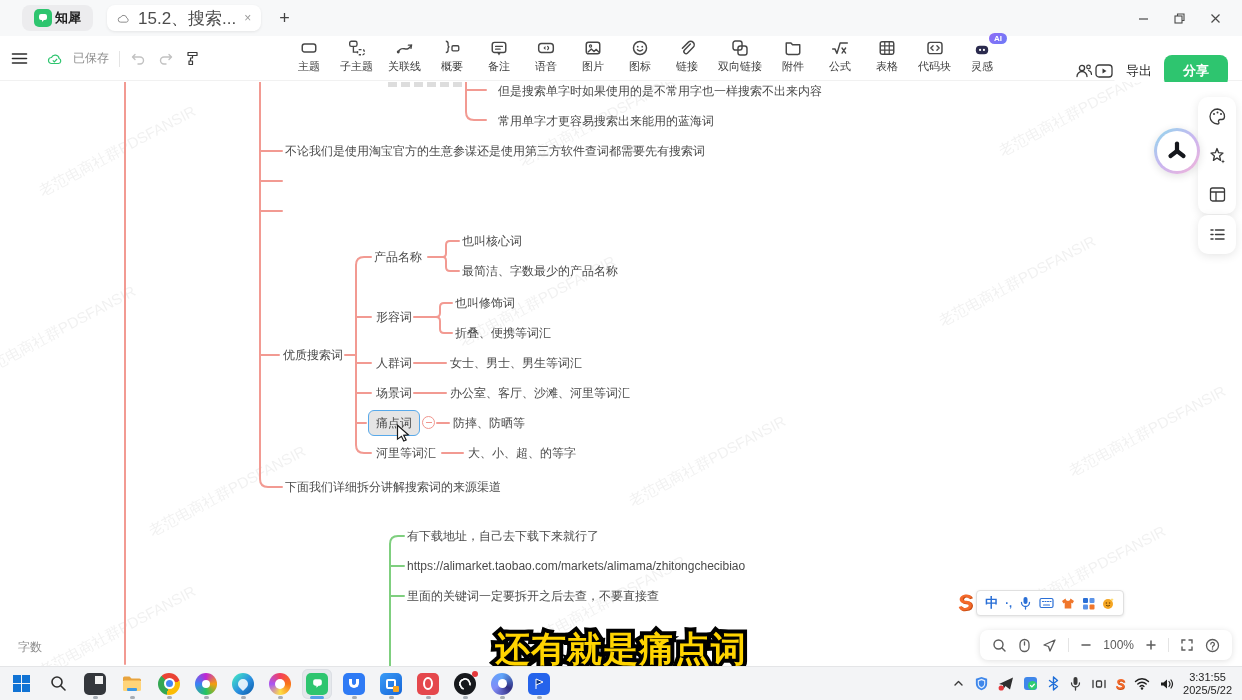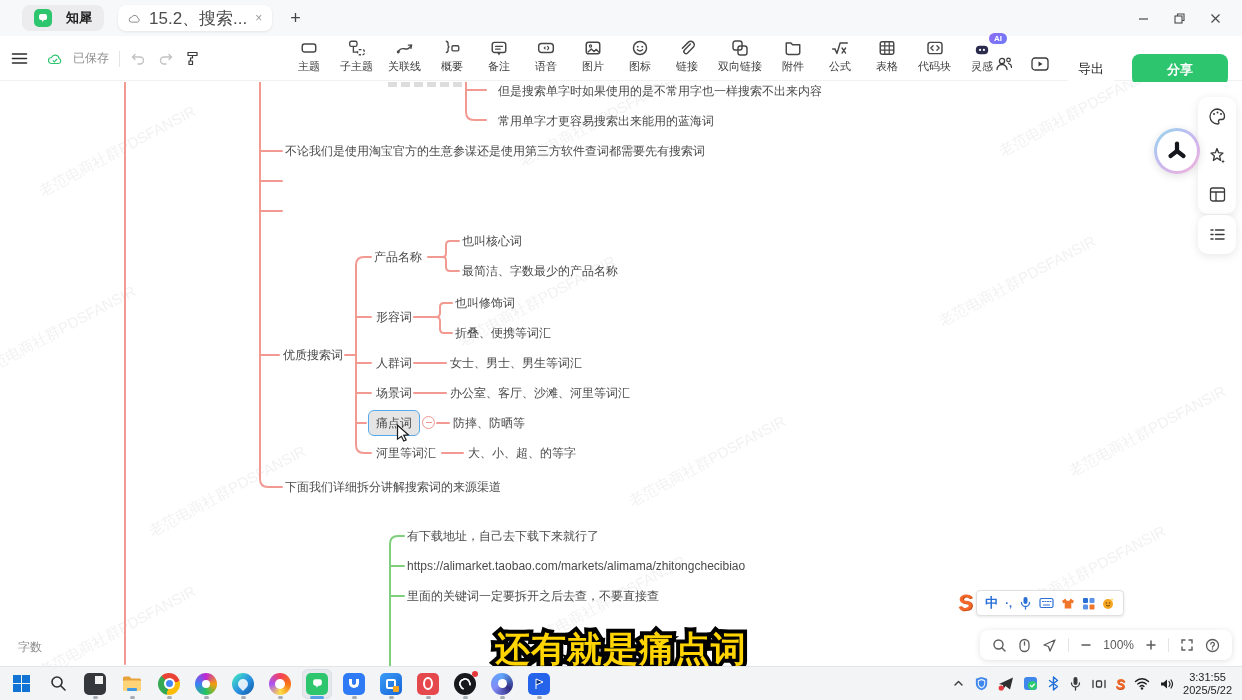--- a/index.html
+++ b/index.html
@@ -1,41 +1,41 @@
 <!DOCTYPE html>
 <html><head>
 <meta charset="utf-8">
 <style>
   *{box-sizing:border-box;margin:0;padding:0}
   html,body{width:1242px;height:700px;overflow:hidden}
   body{font-family:"Liberation Sans","DejaVu Sans",sans-serif;background:#fff;position:relative}
   svg{display:block}
   
   .titlebar{position:absolute;left:0;top:0;width:100%;height:36px;background:#f7f8f9;display:flex;align-items:center}
-  .logo-chip{display:flex;align-items:center;gap:14px;background:#ececee;border-radius:8px;height:26px;padding:0 12px;margin-left:22px}
+  .logo-chip{display:flex;align-items:center;gap:3px;background:#ececee;border-radius:8px;height:26px;padding:0 12px;margin-left:22px}
   .logo-sq{width:18px;height:18px;border-radius:5px;background:#2ec56f;display:flex;align-items:center;justify-content:center}
   .logo-chip b{font-size:13px;color:#1c1c1c}
   .doc-tab{display:flex;align-items:center;gap:8px;background:#fff;border-radius:8px;height:26px;padding:0 10px;margin-left:14px;box-shadow:0 1px 3px rgba(0,0,0,.08)}
   .doc-tab .t{font-size:17px;color:#4c4c4c}
   .doc-tab .x{font-size:12px;color:#9a9a9a;cursor:pointer}
   .newtab{font-size:18px;color:#444;margin-left:18px;cursor:pointer;font-weight:400}
   .winbtns{margin-left:auto;display:flex;align-items:center;gap:14px;padding-right:16px}
   .winbtns span{width:22px;height:22px;display:flex;align-items:center;justify-content:center;color:#4a4a4a}
   
   .toolbar{position:absolute;left:0;top:36px;width:100%;height:45px;background:#fff;border-bottom:1px solid #f1f1f1}
   .tb-left{position:absolute;left:10px;top:0;height:45px;display:flex;align-items:center;gap:10px}
   .saved{font-size:12px;color:#8e8e8e}
   .vdiv{width:1px;height:16px;background:#e4e4e4}
   .tools{position:absolute;left:293px;top:3px;display:flex;gap:15px}
   .tool{display:flex;flex-direction:column;align-items:center;gap:2px;min-width:32px;cursor:pointer;position:relative}
   .tool .lab{font-size:11px;color:#3c3c3c;white-space:nowrap}
   .ai-badge{position:absolute;top:-6px;right:-9px;background:linear-gradient(135deg,#8f6bf6,#6d7bf7);color:#fff;font-size:8px;font-weight:700;border-radius:7px;padding:1px 5px}
-  .tb-right{position:absolute;right:14px;top:18px;height:45px;display:flex;align-items:flex-start;gap:16px}
+  .tb-right{position:absolute;right:14px;top:12px;height:45px;display:flex;align-items:center;gap:0}
   .export-btn{font-size:13px;color:#2b2b2b;background:#fff;padding:6px 12px;border-radius:8px;cursor:pointer}
-  .share-btn{font-size:13px;color:#fff;font-weight:700;background:#2ec56f;padding:7px 35px;border-radius:8px;cursor:pointer}
+  .share-btn{font-size:13px;color:#fff;font-weight:700;background:#2ec56f;padding:7px 19px;border-radius:8px;cursor:pointer}
   
   .canvas{position:absolute;left:0;top:82px;width:1242px;height:584px;background:#fff;overflow:hidden}
   .wm{position:absolute;font-size:15px;color:rgba(60,60,60,.07);transform:rotate(-28deg);white-space:nowrap}
   .node{position:absolute;font-size:12px;color:#4a4a4a;white-space:nowrap;line-height:14px}
   .sel-box{position:absolute;left:368px;top:328px;width:52px;height:26px;background:#e5e5e5;border:1.6px solid #58a9ea;border-radius:6px;display:flex;align-items:center;justify-content:center;font-size:12px;color:#4a4a4a}
   .collapse{position:absolute;left:422px;top:334px;width:13px;height:13px;border:1.4px solid #f0958d;background:#fff;border-radius:50%;display:flex;align-items:center;justify-content:center}
   .collapse i{display:block;width:6px;height:1.5px;background:#f0958d}
   .clipped{position:absolute;left:388px;top:-4px;width:74px;height:9px;overflow:hidden;opacity:.5;background:repeating-linear-gradient(90deg,#bbb 0 9px,transparent 9px 13px)}
   
   .side-panel{position:absolute;background:#fff;border-radius:10px;box-shadow:0 2px 10px rgba(0,0,0,.1);display:flex;flex-direction:column;align-items:center}

